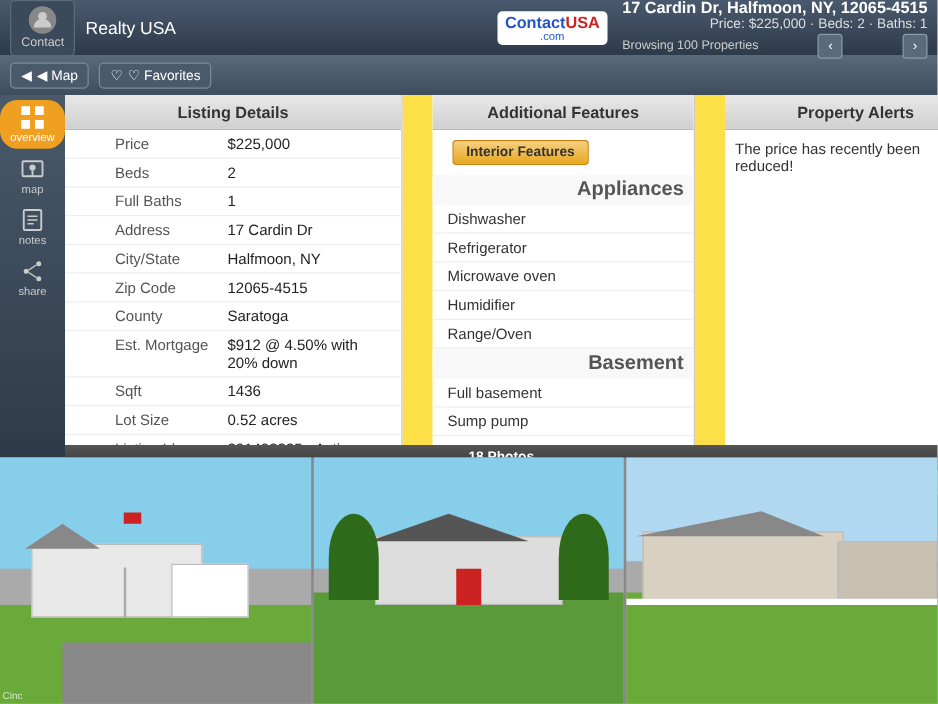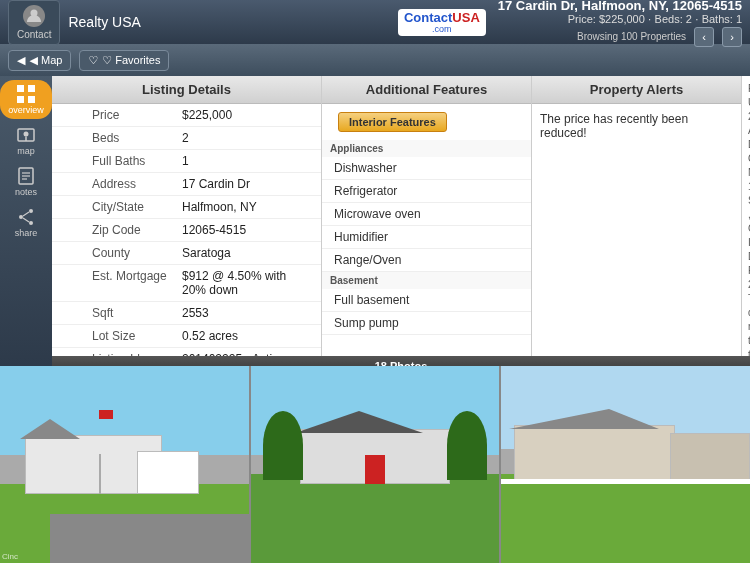--- a/index.html
+++ b/index.html
@@ -68,21 +68,21 @@
       font-size: 13px;
       font-weight: bold;
     }
     #property-price {
       font-size: 11px;
       color: #ddd;
     }
     #browsing-bar {
       display: flex;
       align-items: center;
-      justify-content: flex-end;
+      justify-content: space-between;
       gap: 8px;
       margin-top: 2px;
     }
     #browsing-text {
       font-size: 10px;
       color: #ccc;
     }
     .nav-btn {
       background: #5a6a7a;
       border: 1px solid #8a9aaa;
@@ -147,21 +147,22 @@
     }
     .side-item svg { width: 20px; height: 20px; margin-bottom: 1px; }
 
     
     #main {
       position: absolute;
       left: 52px; top: 76px;
       right: 0;
       height: 320px;
       display: flex;
-      background: #f0abfc;
+      background: #fde047;
+      gap: 24px;
     }
 
     
     #listing-details {
       flex: 0 0 270px;
       background: white;
       border-right: 1px solid #ccc;
       overflow: hidden;
     }
     .panel-header {
@@ -205,23 +206,24 @@
       padding: 3px 10px;
       font-size: 11px;
       font-weight: bold;
       color: #333;
       margin: 4px 8px;
       cursor: pointer;
     }
     .feature-section-header {
       padding: 3px 8px;
       font-weight: bold;
-      font-size: 10px;
+      font-size: 16px;
       color: #555;
       background: #f8f8f8;
+      text-align: right;
     }
     .feature-item {
       padding: 4px 12px;
       font-size: 12px;
       color: #333;
       border-bottom: 1px solid #eee;
     }
 
     
     #property-alerts {
@@ -403,21 +405,21 @@
     <div class="detail-row">
       <span class="detail-label">County</span>
       <span class="detail-value">Saratoga</span>
     </div>
     <div class="detail-row">
       <span class="detail-label">Est. Mortgage</span>
       <span class="detail-value">$912 @ 4.50% with 20% down</span>
     </div>
     <div class="detail-row">
       <span class="detail-label">Sqft</span>
-      <span class="detail-value">2553</span>
+      <span class="detail-value">1436</span>
     </div>
     <div class="detail-row">
       <span class="detail-label">Lot Size</span>
       <span class="detail-value">0.52 acres</span>
     </div>
     <div class="detail-row">
       <span class="detail-label">Listing Id</span>
       <span class="detail-value">201402225 - Active</span>
     </div>
   </div>

